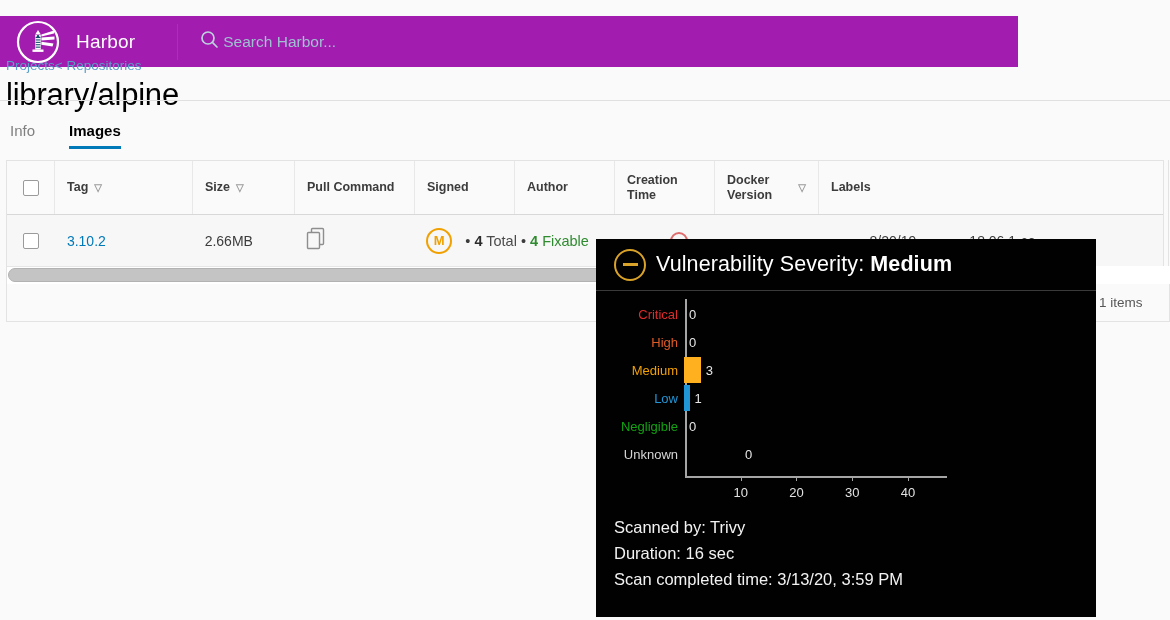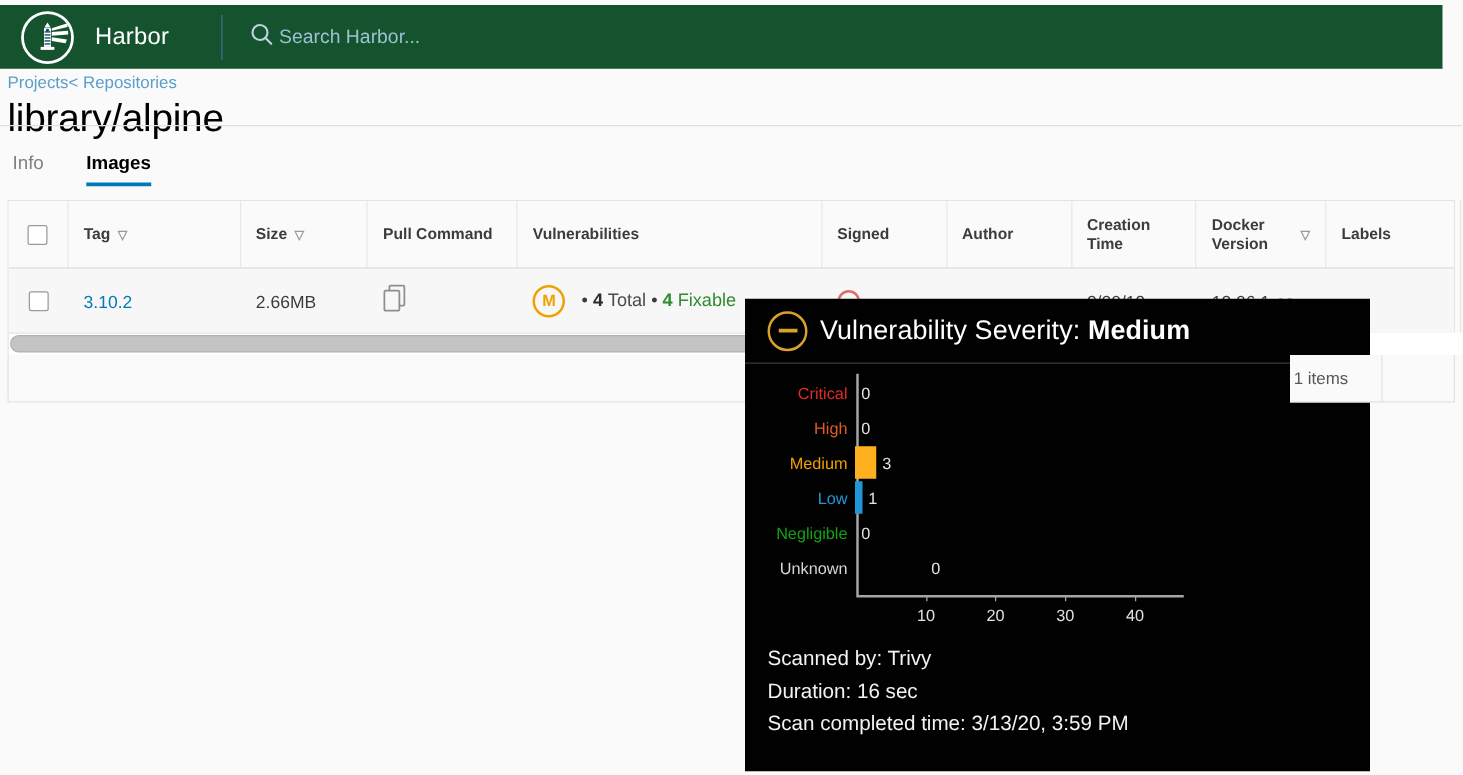--- a/index.html
+++ b/index.html
@@ -6,22 +6,22 @@
   html, body {
     width: 1170px; height: 620px;
     font-family: "Liberation Sans", sans-serif;
     background: #fafafa;
     overflow: hidden;
   }
   #root { position: relative; width: 1170px; height: 620px; }
 
   
   .topnav {
-    position: absolute; left: 0; top: 4px; width: 1154px; height: 51px;
-    background: #14532d; display: flex; align-items: center;
+    position: absolute; left: 0; top: 16px; width: 1018px; height: 51px;
+    background: #a21caf; display: flex; align-items: center;
   }
   .logo-wrap { width: 48px; height: 48px; margin-left: 14px; display:flex; align-items:center; justify-content:center; }
   .brand {
     color: #ffffff; font-size: 19px; margin-left: 14px; letter-spacing: .2px;
   }
   .nav-divider {
     width: 1px; height: 36px; background: #3b7190; margin-left: 42px;
   }
   .search-wrap {
     display: flex; align-items: center; margin-left: 22px; gap: 4px;
@@ -163,21 +163,21 @@
   .row .bar { height: 26px; margin-left: 2px; }
   .row .val { font-size: 13px; margin-left: 5px; color: #e6e6e6; }
   .tick { position: absolute; top: 185px; width: 1px; height: 5px; background: #a5a5a5; }
   .ticklbl { position: absolute; top: 194px; font-size: 13px; color: #e2e2e2; transform: translateX(-50%); }
 
   .tt-foot { padding: 8px 0 0 18px; }
   .tt-foot div { font-size: 16.5px; line-height: 26px; color: #f2f2f2; }
 
   
   .items-box {
-    position: absolute; left: 1032px; top: 284px; width: 74px; height: 38px;
+    position: absolute; left: 1096px; top: 284px; width: 74px; height: 38px;
     background: #fafafa; border: 1px solid #e3e3e3; border-left: none; border-top: none;
     display: flex; align-items: center; font-size: 13.5px; color: #565656; padding-left: 3px;
     z-index: 45;
   }
   .white-strip {
     position: absolute; left: 1096px; top: 266px; width: 74px; height: 18px;
     background: #ffffff; z-index: 45;
   }
   .right-edge-line {
     position: absolute; left: 1168px; top: 160px; width: 1px; height: 124px; background: #e3e3e3;
@@ -246,23 +246,20 @@
 
       <div class="th c-size">
         <span class="lbl">Size</span>
         <span class="filter-ico">▽</span>
       </div>
 
       <div class="th c-pull">
         <span class="lbl">Pull Command</span>
       </div>
 
-      <div class="th c-vuln">
-        <span class="lbl">Vulnerabilities</span>
-      </div>
 
       <div class="th c-sign">
         <span class="lbl">Signed</span>
       </div>
 
       <div class="th c-auth">
         <span class="lbl">Author</span>
       </div>
 
       <div class="th c-ctime">

